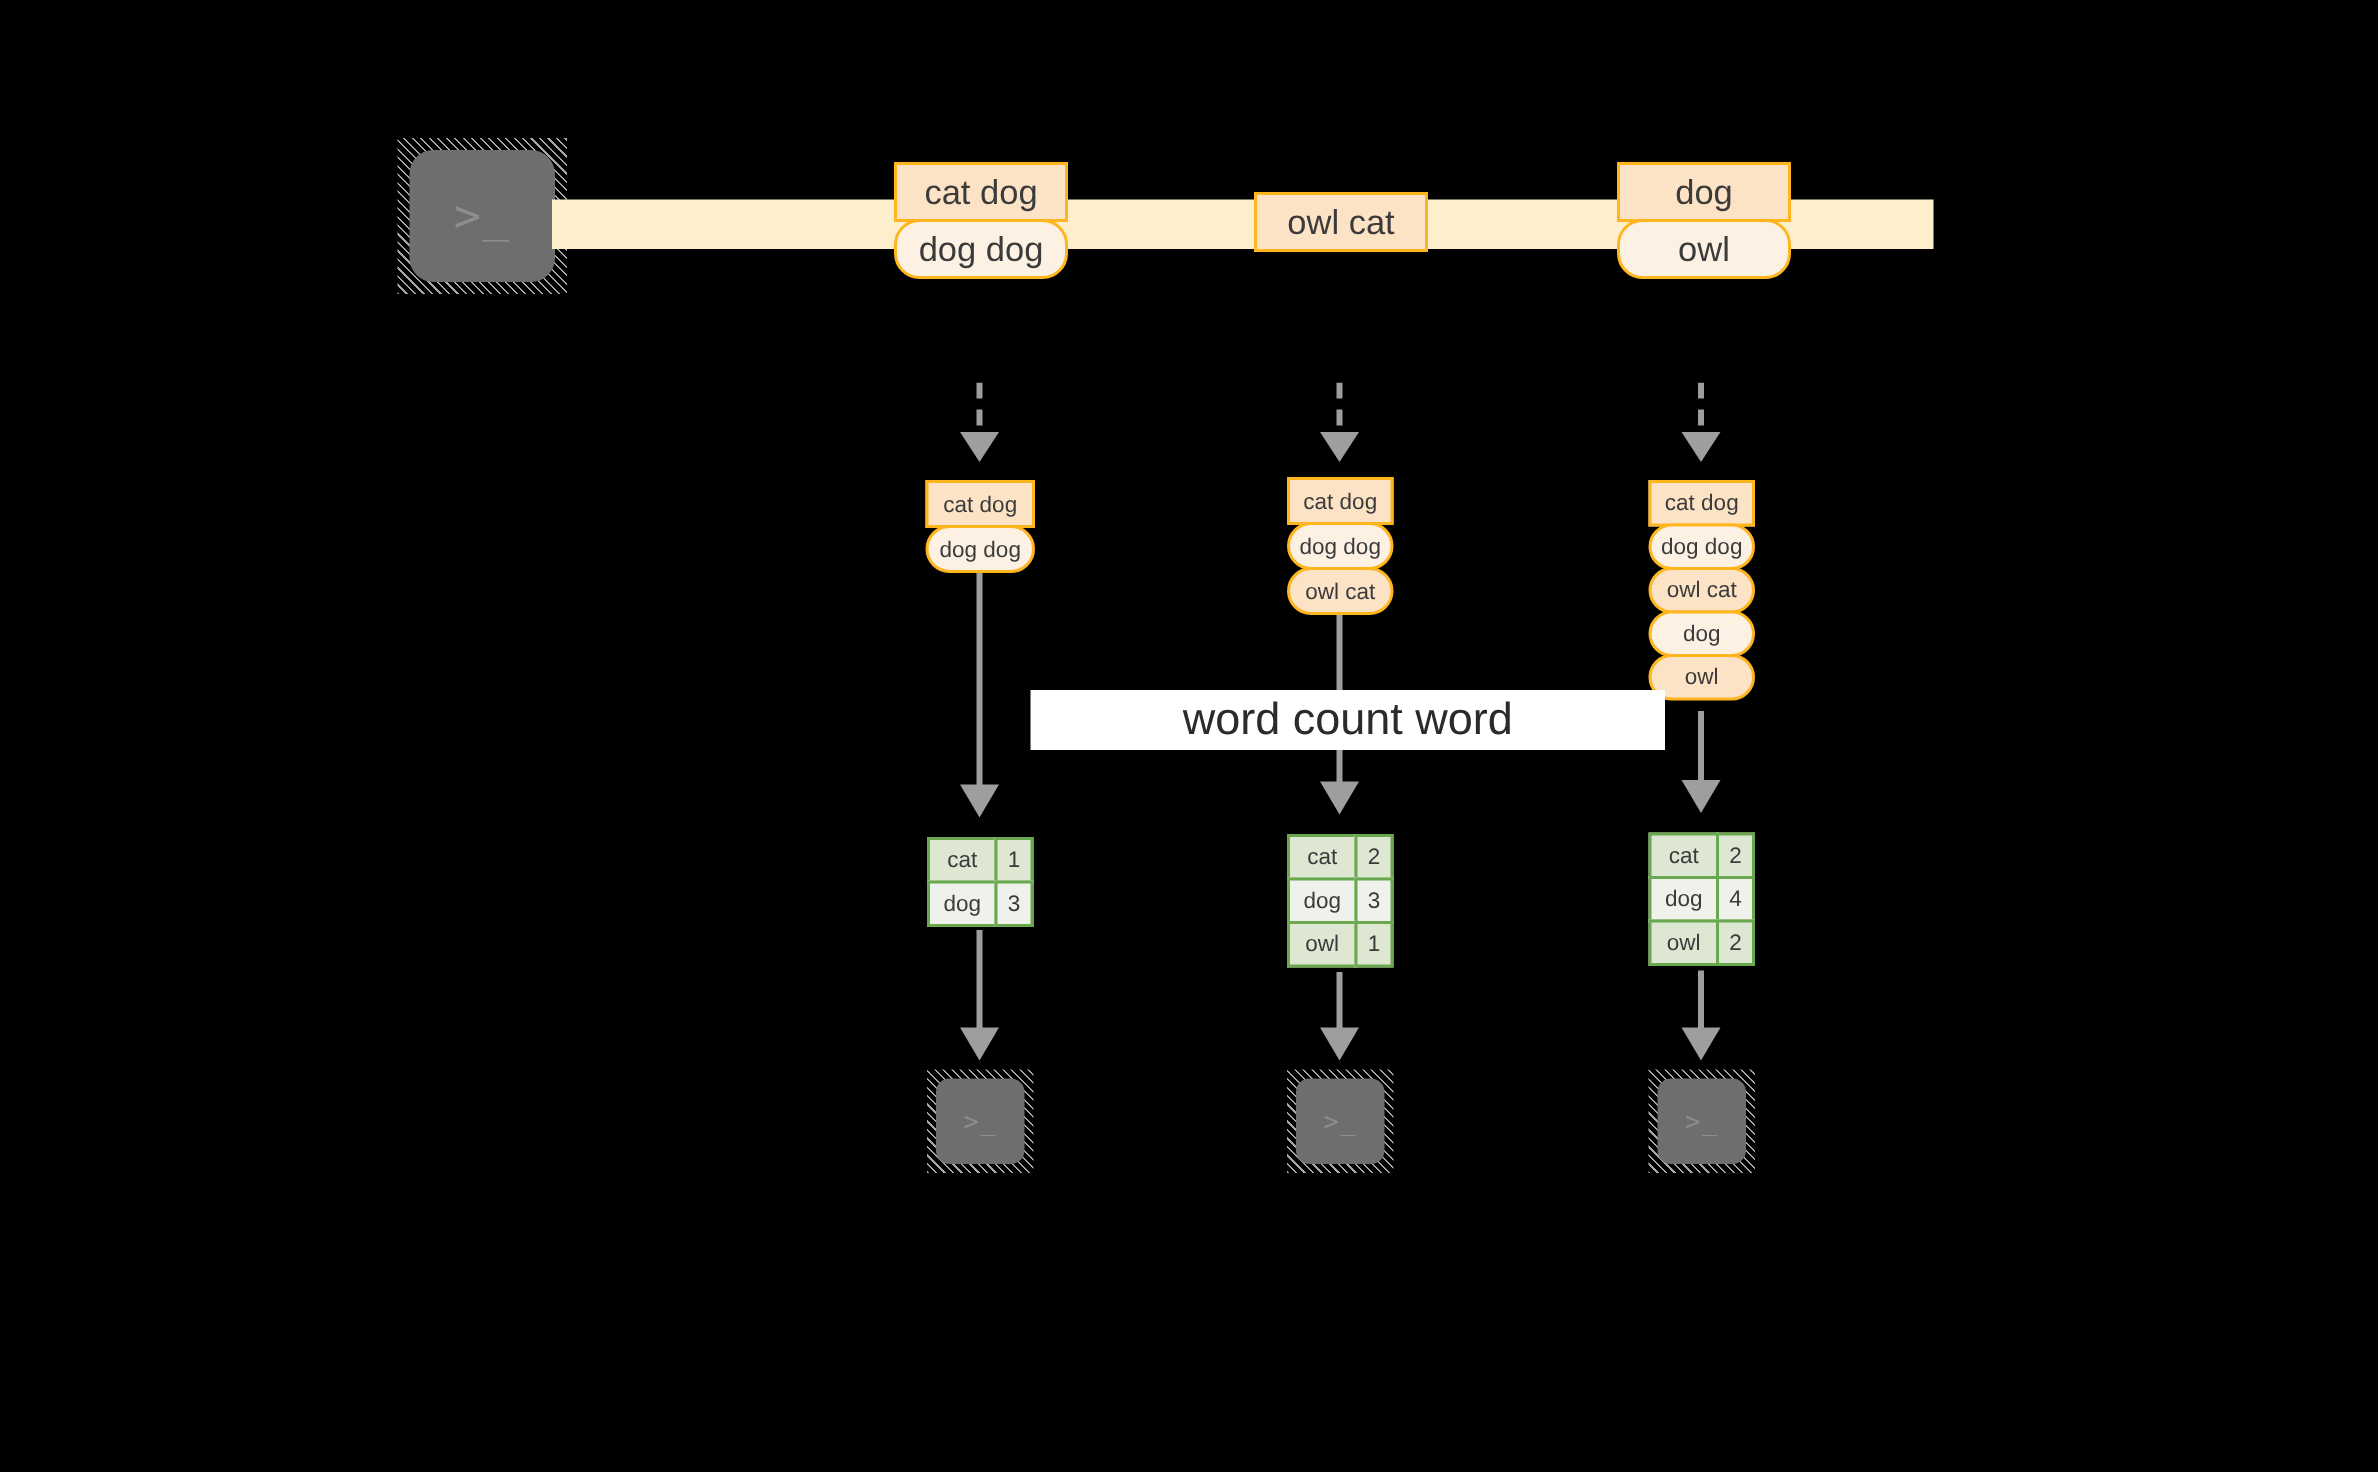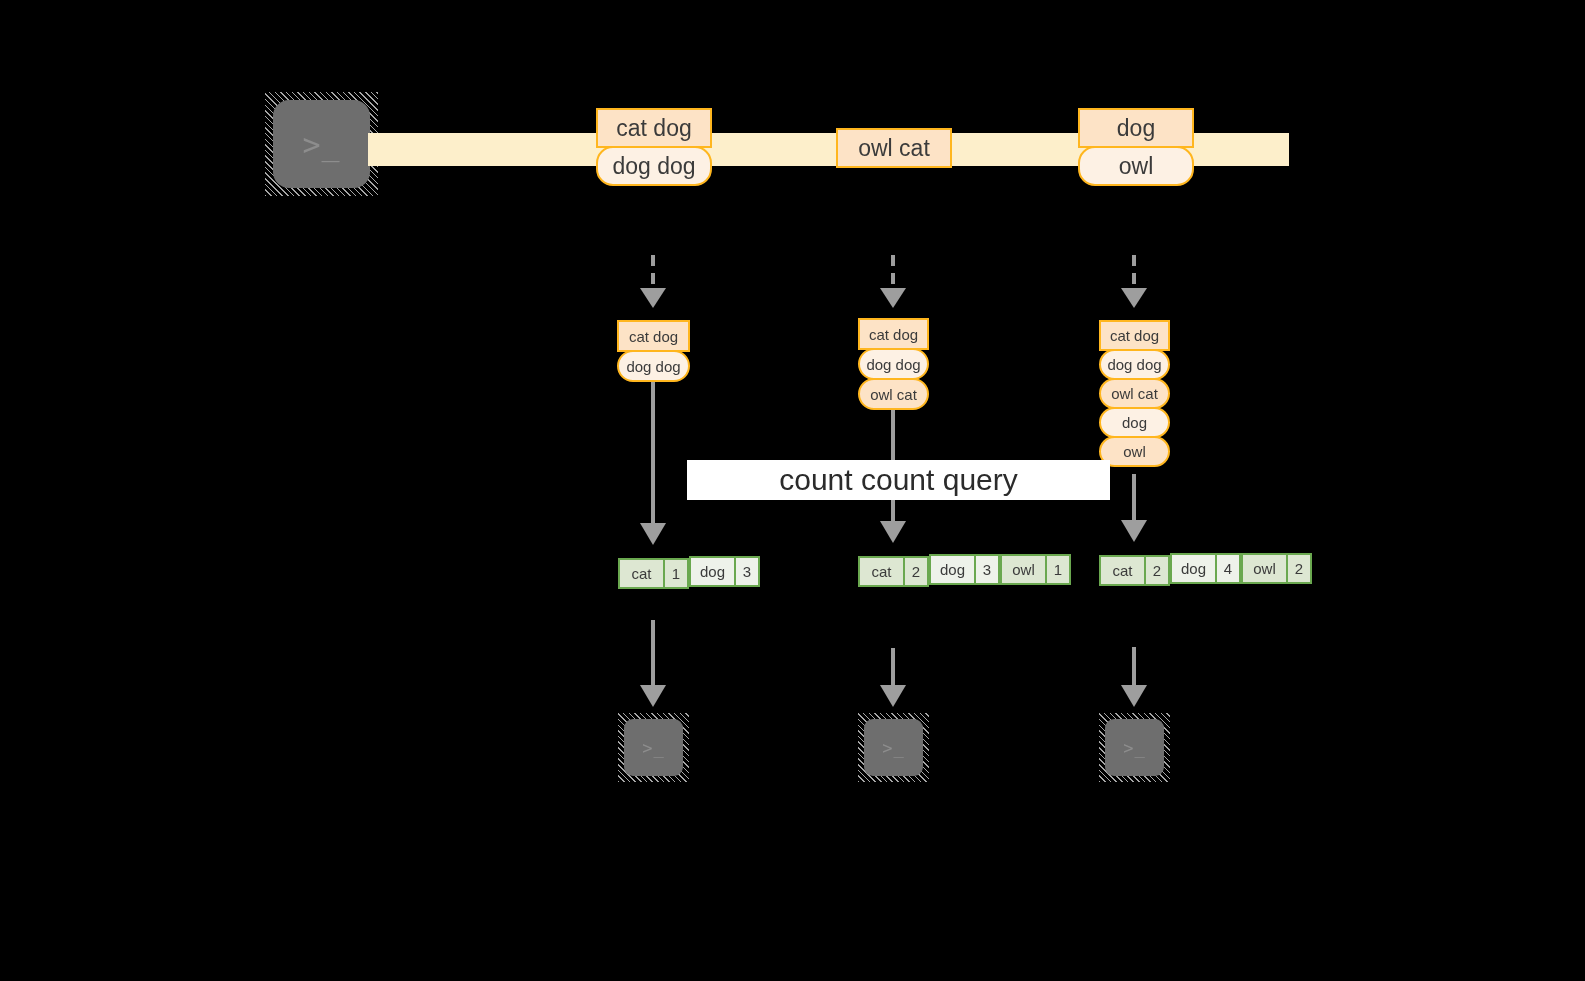--- a/index.html
+++ b/index.html
@@ -91,21 +91,21 @@
   
   .rec-table.big .rec-row { font-size: 23px; }
   
   .rec-table.mid .rec-row { font-size: 15px; }
 
   
   .res-table {
     position: absolute;
     box-sizing: border-box;
     display: flex;
-    flex-direction: row;
+    flex-direction: column;
   }
   .res-row { display: flex; }
   .res-row + .res-row { margin-top: -2px; }
   .res-cell {
     box-sizing: border-box;
     border: 2px solid #6aa84f;
     display: flex;
     align-items: center;
     justify-content: center;
     font-size: 15px;
@@ -277,16 +277,16 @@
   <div class="v-line" style="left:1132px; top:647px; height:40px;"></div>
   <div class="v-head" style="left:1121px; top:685px; border-width:22px 13px 0 13px;"></div>
 
   <div class="term small" style="left:1099px; top:713px; width:71px; height:69px;">
     <div class="hatch"></div>
     <div class="body"></div>
     <div class="glyph">&gt;_</div>
   </div>
 
   <div class="label-band" style="left:687px; top:460px; width:423px; height:40px;">
-    <span>count count query</span>
+    <span>word count word</span>
   </div>
 
 </div>
 
 </body></html>

